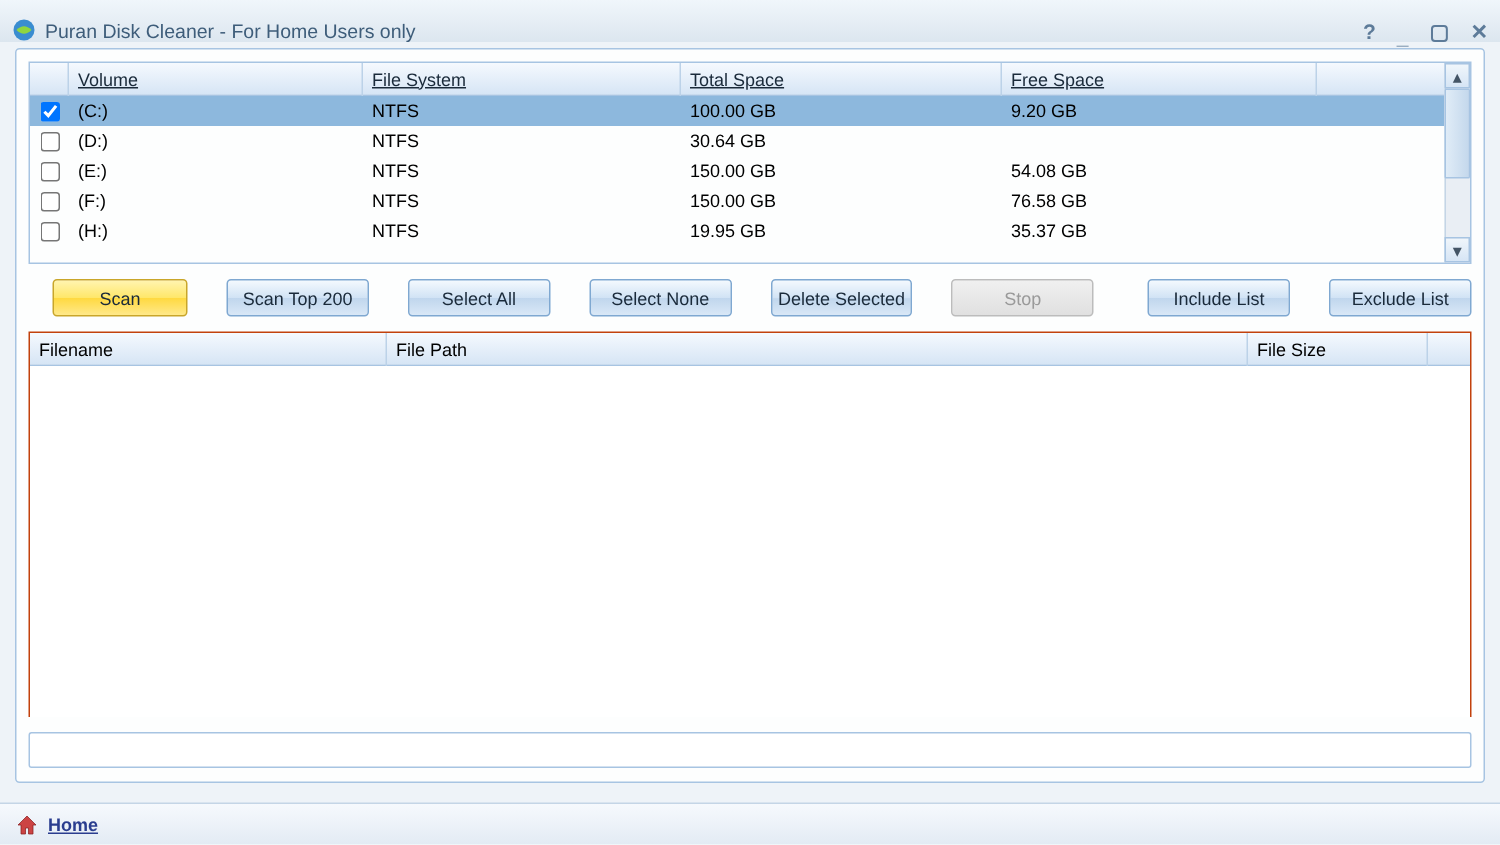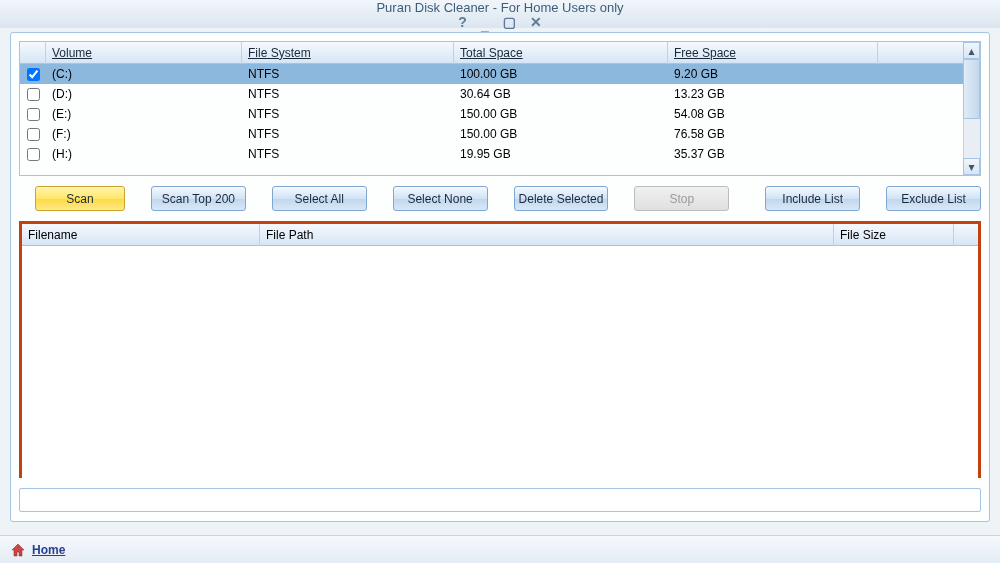--- a/index.html
+++ b/index.html
@@ -2,23 +2,22 @@
 <html><head>
 <meta charset="utf-8">
 <style>
 * { box-sizing: border-box; margin: 0; padding: 0; font-family: "Segoe UI", Tahoma, sans-serif; font-size: 12px; }
 body { background: #eef3f8; width: 1000px; height: 563px; overflow: hidden; position: relative; }
 
 
 .titlebar {
   height: 28px;
   background: linear-gradient(to bottom, #f0f6fb 0%, #dce6ef 100%);
-  display: flex; align-items: center; padding: 0 8px;
+  display: flex; align-items: flex-end; padding: 0 8px;
   color: #3e5d7a;
-  flex-direction: column;
 }
 .titlebar .app-icon { width: 16px; height: 16px; margin-right: 6px; }
 .titlebar .title { flex: 1; font-size: 13px; }
 .titlebar .win-controls { display: flex; gap: 14px; color: #5d7b99; }
 .titlebar .win-controls span { cursor: pointer; font-size: 14px; font-weight: bold; line-height: 1; }
 
 
 .container {
   margin: 4px 10px 0 10px;
   border: 1px solid #a7c4e2;
@@ -109,21 +108,21 @@
   color: #9a9a9a;
   background: linear-gradient(to bottom, #f0f0f0, #e0e0e0);
   border-color: #bcbcbc;
   cursor: default;
 }
 .spacer-flex { flex: 1; }
 
 
 .results-panel {
   margin-top: 8px;
-  border: 3px solid #c2410c;
+  border: 1px solid #c2410c;
   height: 257px;
   display: flex;
 }
 .results-table { flex:1; }
 .res-header {
   display: flex;
   background: linear-gradient(to bottom, #f5f9fe 0%, #d6e5f5 100%);
   border-bottom: 1px solid #a7c4e2;
   height: 22px; align-items:center;
 }
@@ -194,21 +193,20 @@
             <div class="col-total">100.00 GB</div>
             <div class="col-free">9.20 GB</div>
           </div>
           <div class="vol-row">
             <div class="col-chk">
               <input type="checkbox" style="">
             </div>
             <div class="col-vol">(D:)</div>
             <div class="col-fs">NTFS</div>
             <div class="col-total">30.64 GB</div>
-            <div class="col-free">13.23 GB</div>
           </div>
           <div class="vol-row">
             <div class="col-chk">
               <input type="checkbox" style="">
             </div>
             <div class="col-vol">(E:)</div>
             <div class="col-fs">NTFS</div>
             <div class="col-total">150.00 GB</div>
             <div class="col-free">54.08 GB</div>
           </div>

